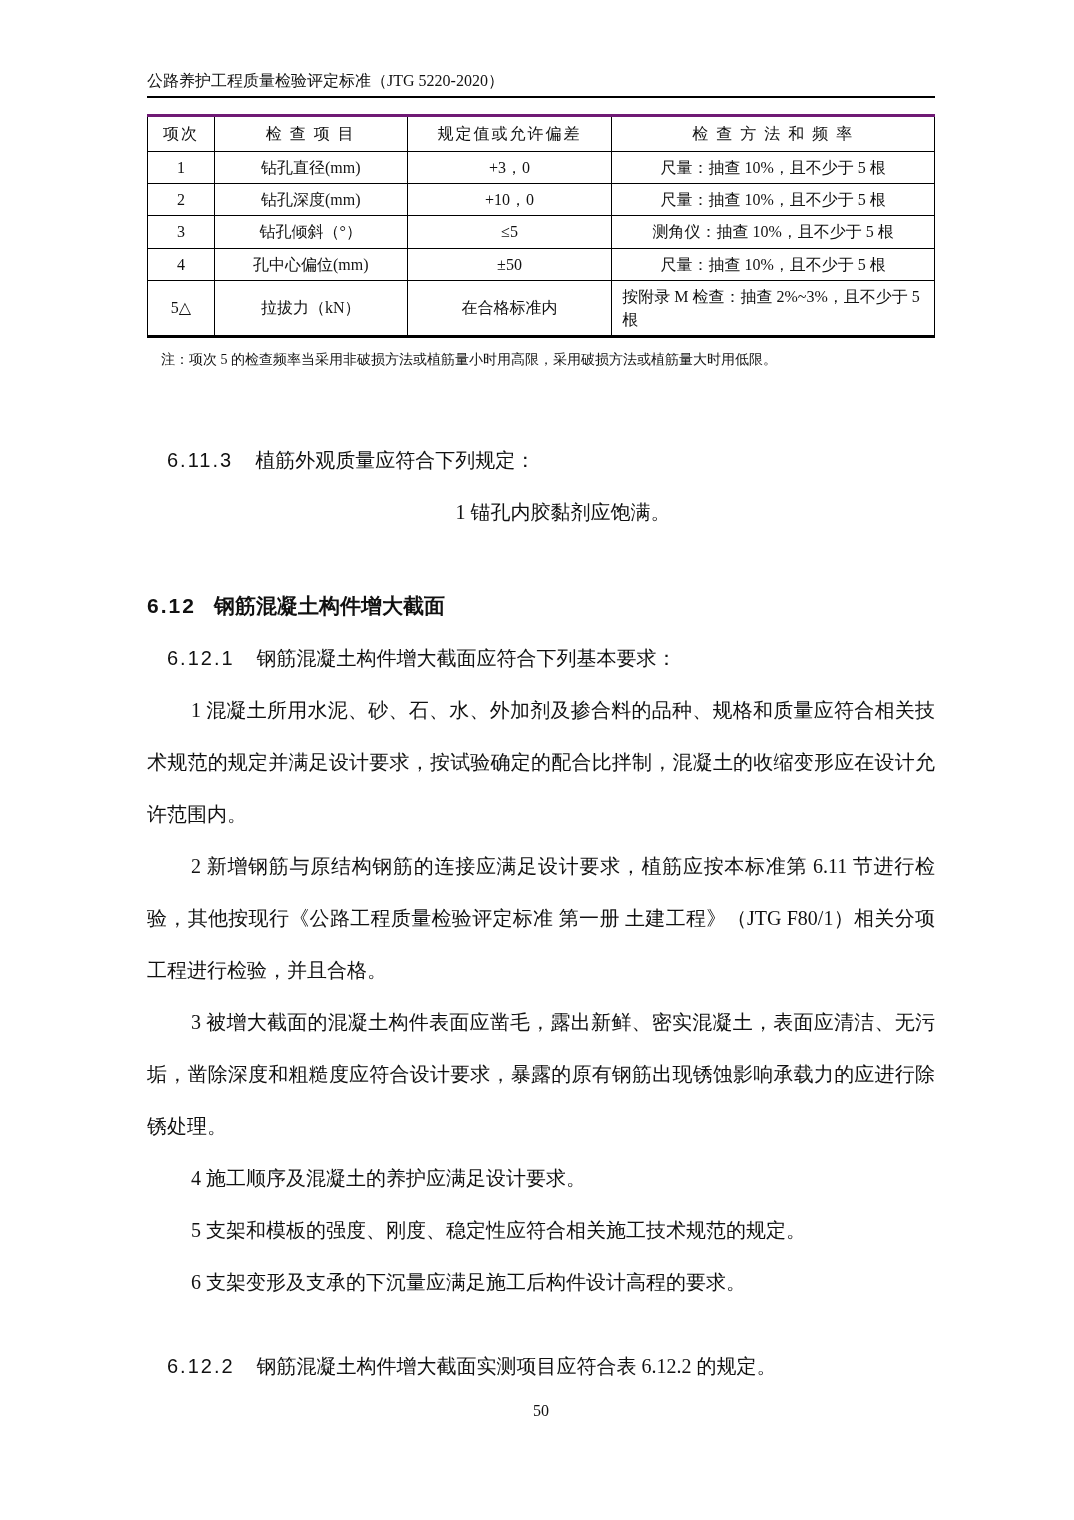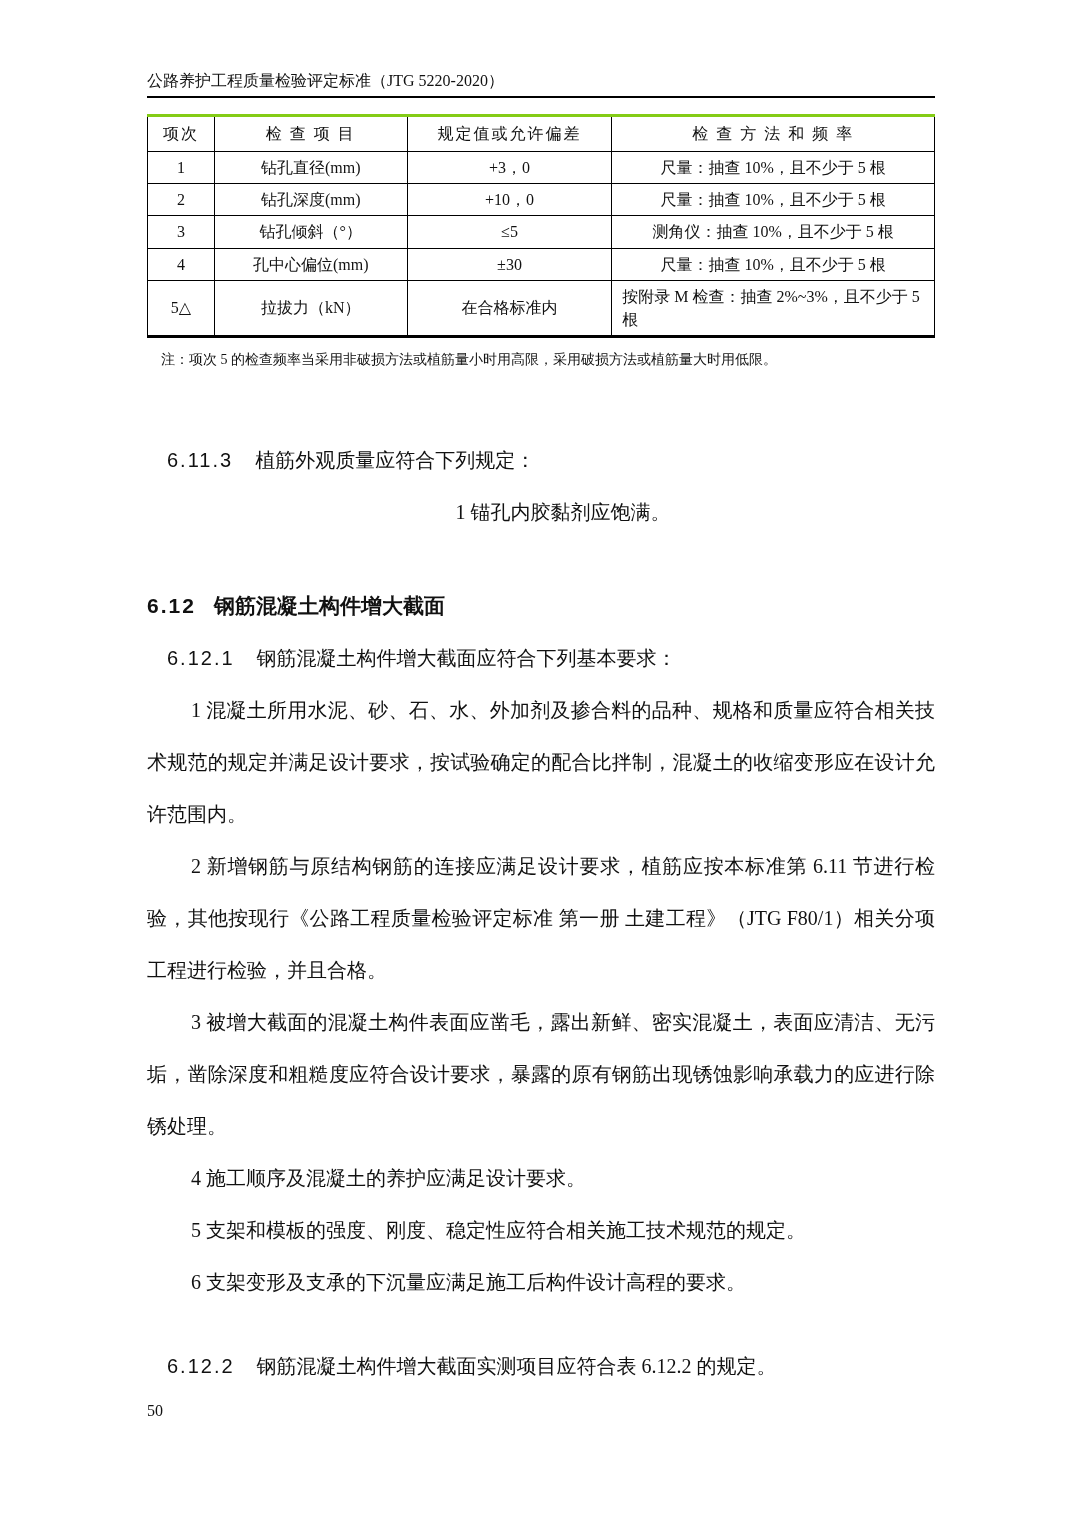--- a/index.html
+++ b/index.html
@@ -24,21 +24,21 @@
     font-size: 16px;
     line-height: 22px;
     padding-bottom: 4px;
     border-bottom: 2px solid #000;
   }
   
   .spec-table {
     margin-top: 16px;
     width: 100%;
     border-collapse: collapse;
-    border-top: 3px solid #84cc16;
+    border-top: 3px solid #701a75;
     border-bottom: 3px solid #000;
     font-size: 16px;
   }
   .spec-table th, .spec-table td {
     border: 1px solid #000;
     text-align: center;
     font-weight: normal;
     padding: 4px 6px;
     line-height: 1.45;
   }
@@ -78,21 +78,21 @@
     font-family: "Liberation Sans", "DejaVu Sans", sans-serif;
   }
   .section-heading .clause-num { margin-right: 18px; font-weight: bold; }
   .para {
     text-align: justify;
     text-indent: 44px;
   }
   .clause-6-12-2 { margin-top: 32px; }
   .page-footer {
     margin-top: 10px;
-    text-align: left;
+    text-align: center;
     font-size: 16px;
   }
 </style>
 </head>
 <body>
 
 <div class="content">
 
   <div class="doc-header">
     <div class="header-title">公路养护工程质量检验评定标准（JTG 5220-2020）</div>
@@ -128,21 +128,21 @@
       </tr>
       <tr>
         <td>3</td>
         <td>钻孔倾斜（°）</td>
         <td>≤5</td>
         <td>测角仪：抽查 10%，且不少于 5 根</td>
       </tr>
       <tr>
         <td>4</td>
         <td>孔中心偏位(mm)</td>
-        <td>±30</td>
+        <td>±50</td>
         <td>尺量：抽查 10%，且不少于 5 根</td>
       </tr>
       <tr>
         <td>5△</td>
         <td>拉拔力（kN）</td>
         <td>在合格标准内</td>
         <td class="method-left">按附录 M 检查：抽查 2%~3%，且不少于 5 根</td>
       </tr>
     </tbody>
   </table>

